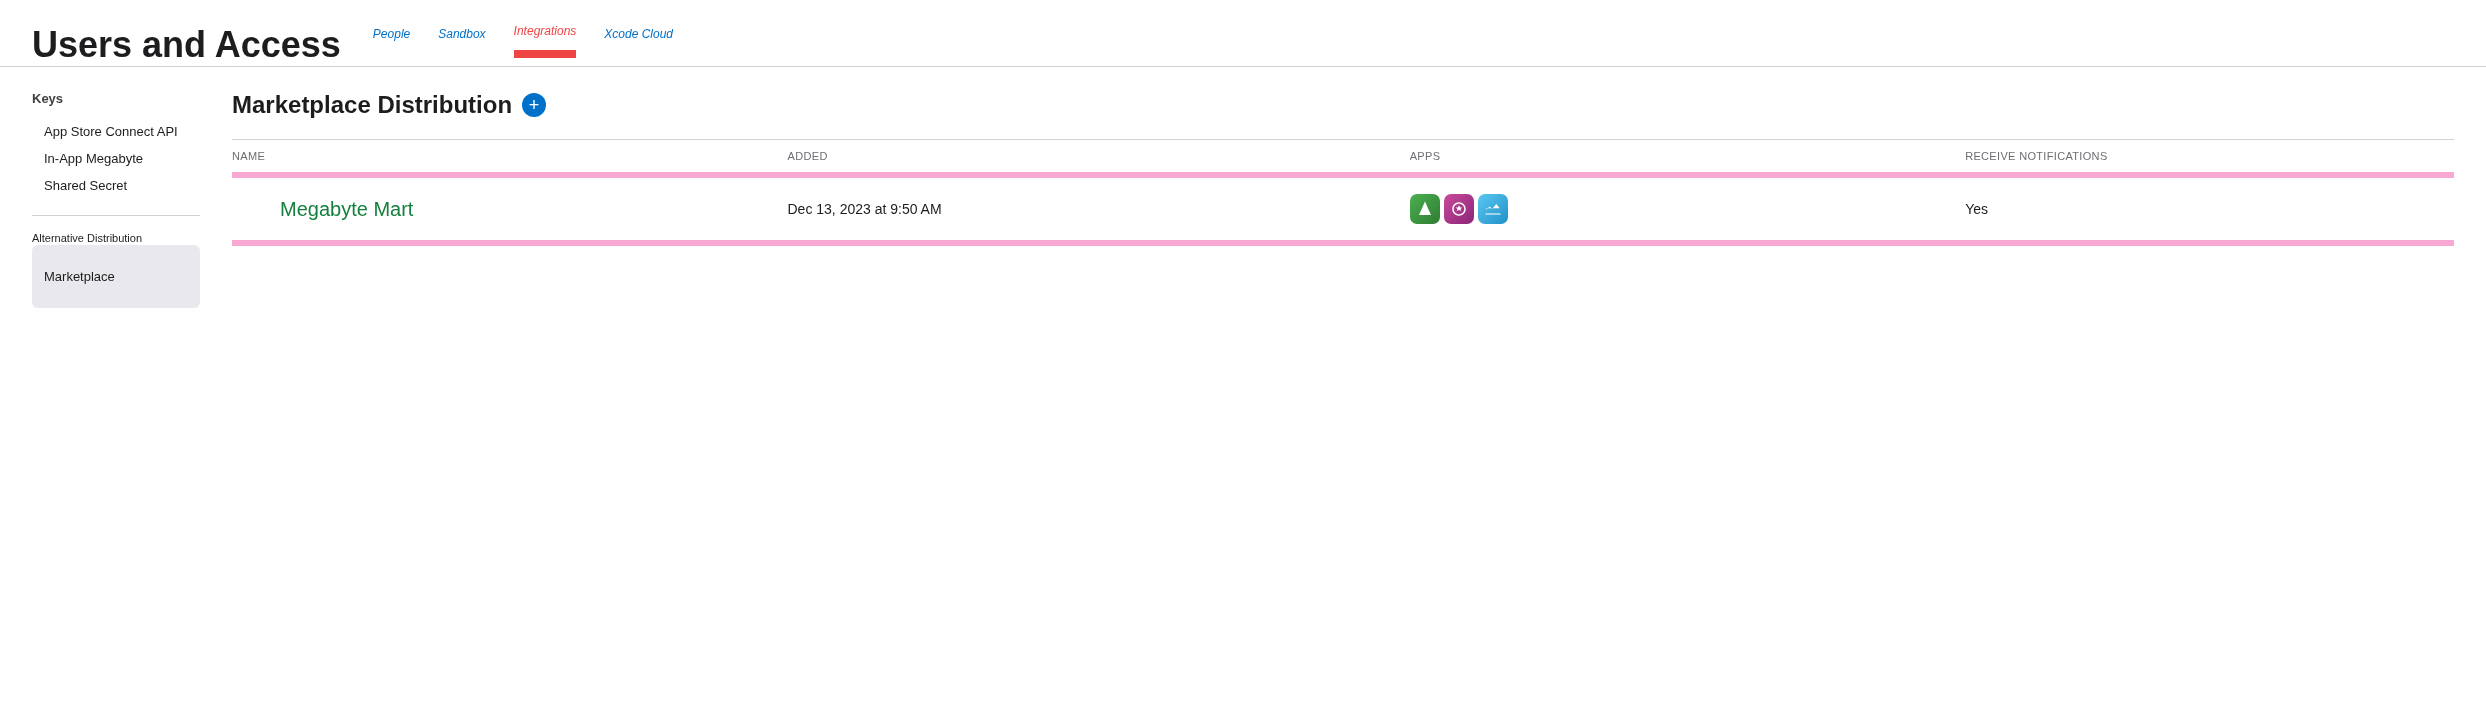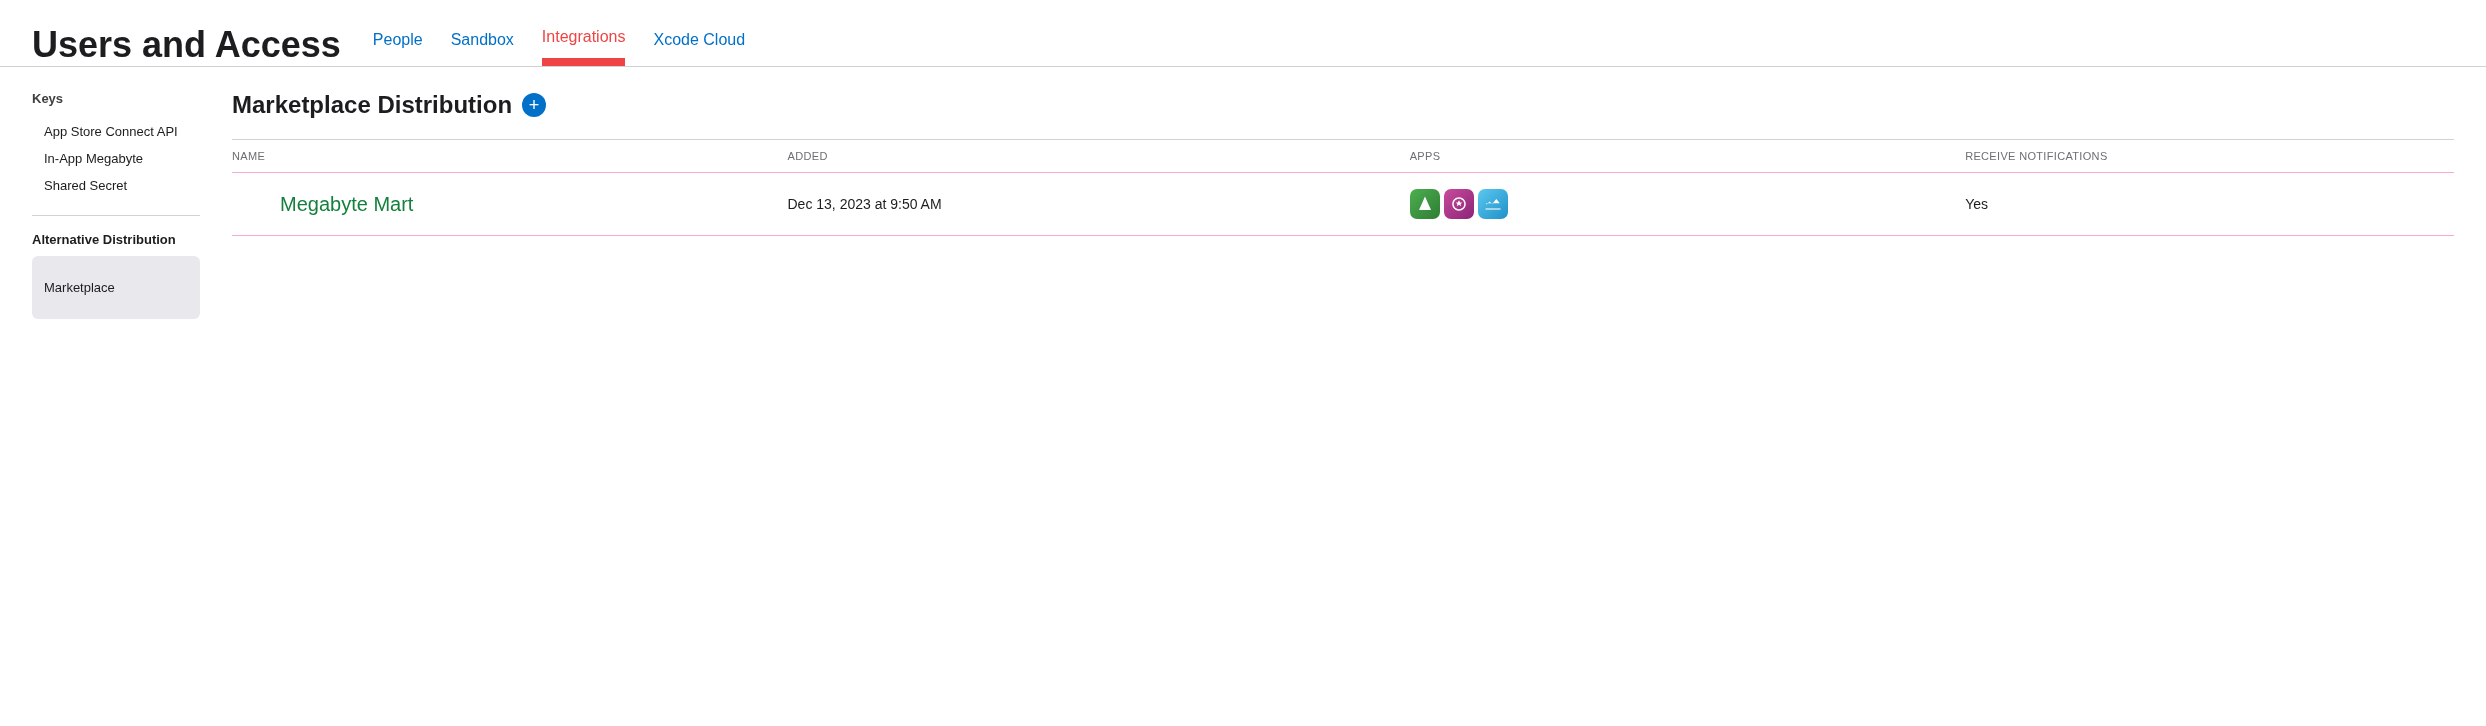--- a/index.html
+++ b/index.html
@@ -10,46 +10,47 @@
 
     body {
       font-family: -apple-system, BlinkMacSystemFont, "Helvetica Neue", sans-serif;
       background: #ffffff;
       color: #1d1d1f;
       font-size: 14px;
     }
 
     .header {
       display: flex;
-      align-items: flex-end;
+      align-items: flex-start;
       padding: 24px 32px 0 32px;
       gap: 32px;
     }
 
     .page-title {
       font-size: 36px;
       font-weight: 700;
       color: #1d1d1f;
       white-space: nowrap;
     }
 
     .tabs {
       display: flex;
       gap: 28px;
       align-items: center;
       padding-bottom: 0;
     }
 
     .tab {
-      font-size: 16px;
+      font-size: 12px;
       color: #0070c9;
       cursor: pointer;
       padding-bottom: 12px;
       border-bottom: 2px solid transparent;
       text-decoration: none;
+      font-style: italic;
     }
 
     .tab.active {
       color: #ef4444;
       border-bottom: 8px solid #ef4444;
       font-weight: 500;
     }
 
     .divider {
       height: 1px;
@@ -83,24 +84,24 @@
       cursor: pointer;
     }
 
     .sidebar-divider {
       height: 1px;
       background: #d1d1d6;
       margin: 16px 0;
     }
 
     .sidebar-alt-title {
-      font-size: 13px;
-      font-weight: 700;
-      color: #1d1d1f;
-      margin-bottom: 9px;
+      font-size: 11px;
+      font-weight: 400;
+      color: #1d1d1f;
+      margin-bottom: 1px;
     }
 
     .sidebar-selected-item {
       font-size: 13px;
       color: #1d1d1f;
       background: #e8e8ed;
       padding: 24px 12px;
       border-radius: 6px;
       cursor: pointer;
     }
@@ -161,21 +162,21 @@
       color: #1d1d1f;
       padding: 16px 16px 16px 0;
       vertical-align: middle;
     }
 
     .table tr {
       border-bottom: 1px solid #e5e5ea;
     }
 
     .table tr:last-child {
-      border-bottom: 1px solid #f9a8d4;
+      border-bottom: 6px solid #f9a8d4;
     }
 
     .link-cell {
       color: #15803d;
       cursor: pointer;
       font-size: 20px;
       margin-left: 48px;
     }
 
     .apps-cell {

